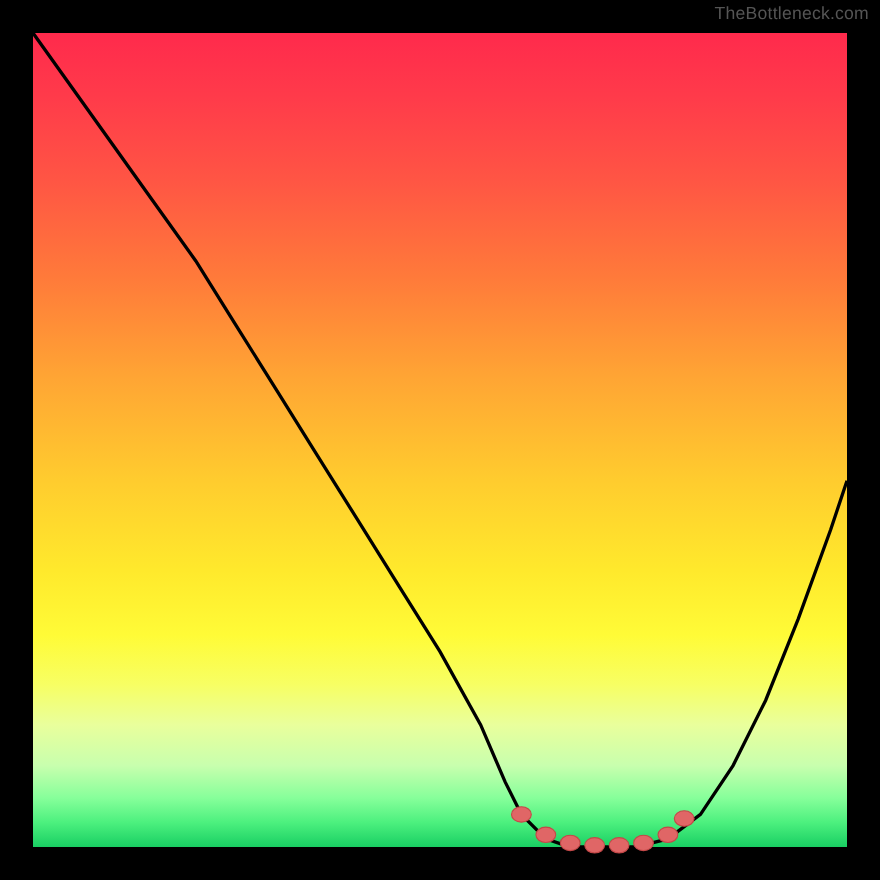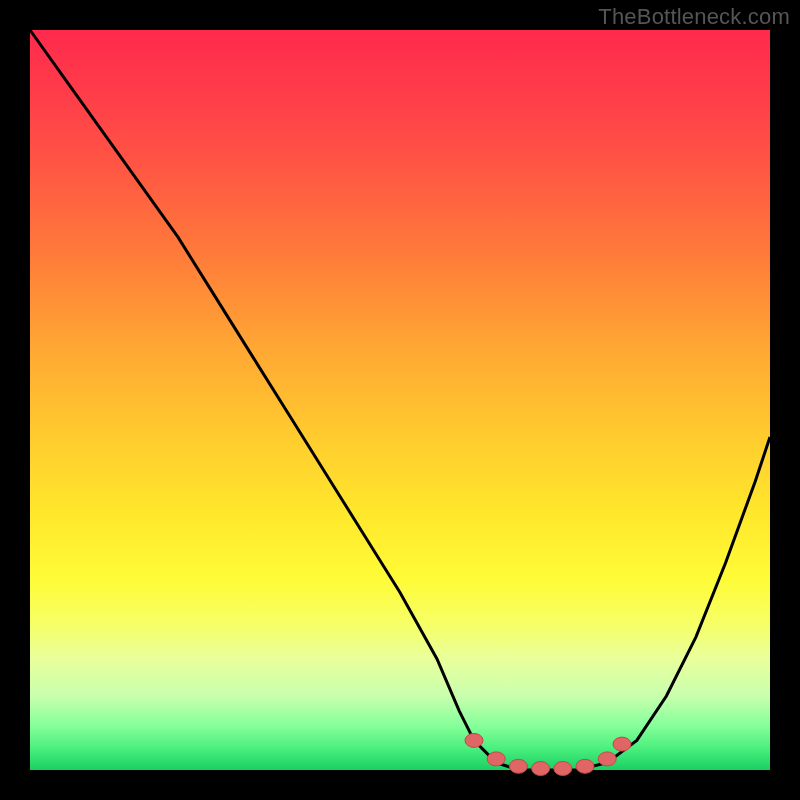--- a/index.html
+++ b/index.html
@@ -40,21 +40,21 @@
       #86ff9a 94%,
       #4cf07e 97%,
       #19cf63 100%
     );
   }
   .watermark {
     position: absolute;
     top: 4px;
     right: 10px;
     color: #555555;
-    font-size: 22px;
+    font-size: 16px;
     font-weight: 500;
     letter-spacing: 0.2px;
     user-select: none;
   }
   svg.curve {
     position: absolute;
     left: 0;
     top: 0;
     width: 740px;
     height: 740px;

